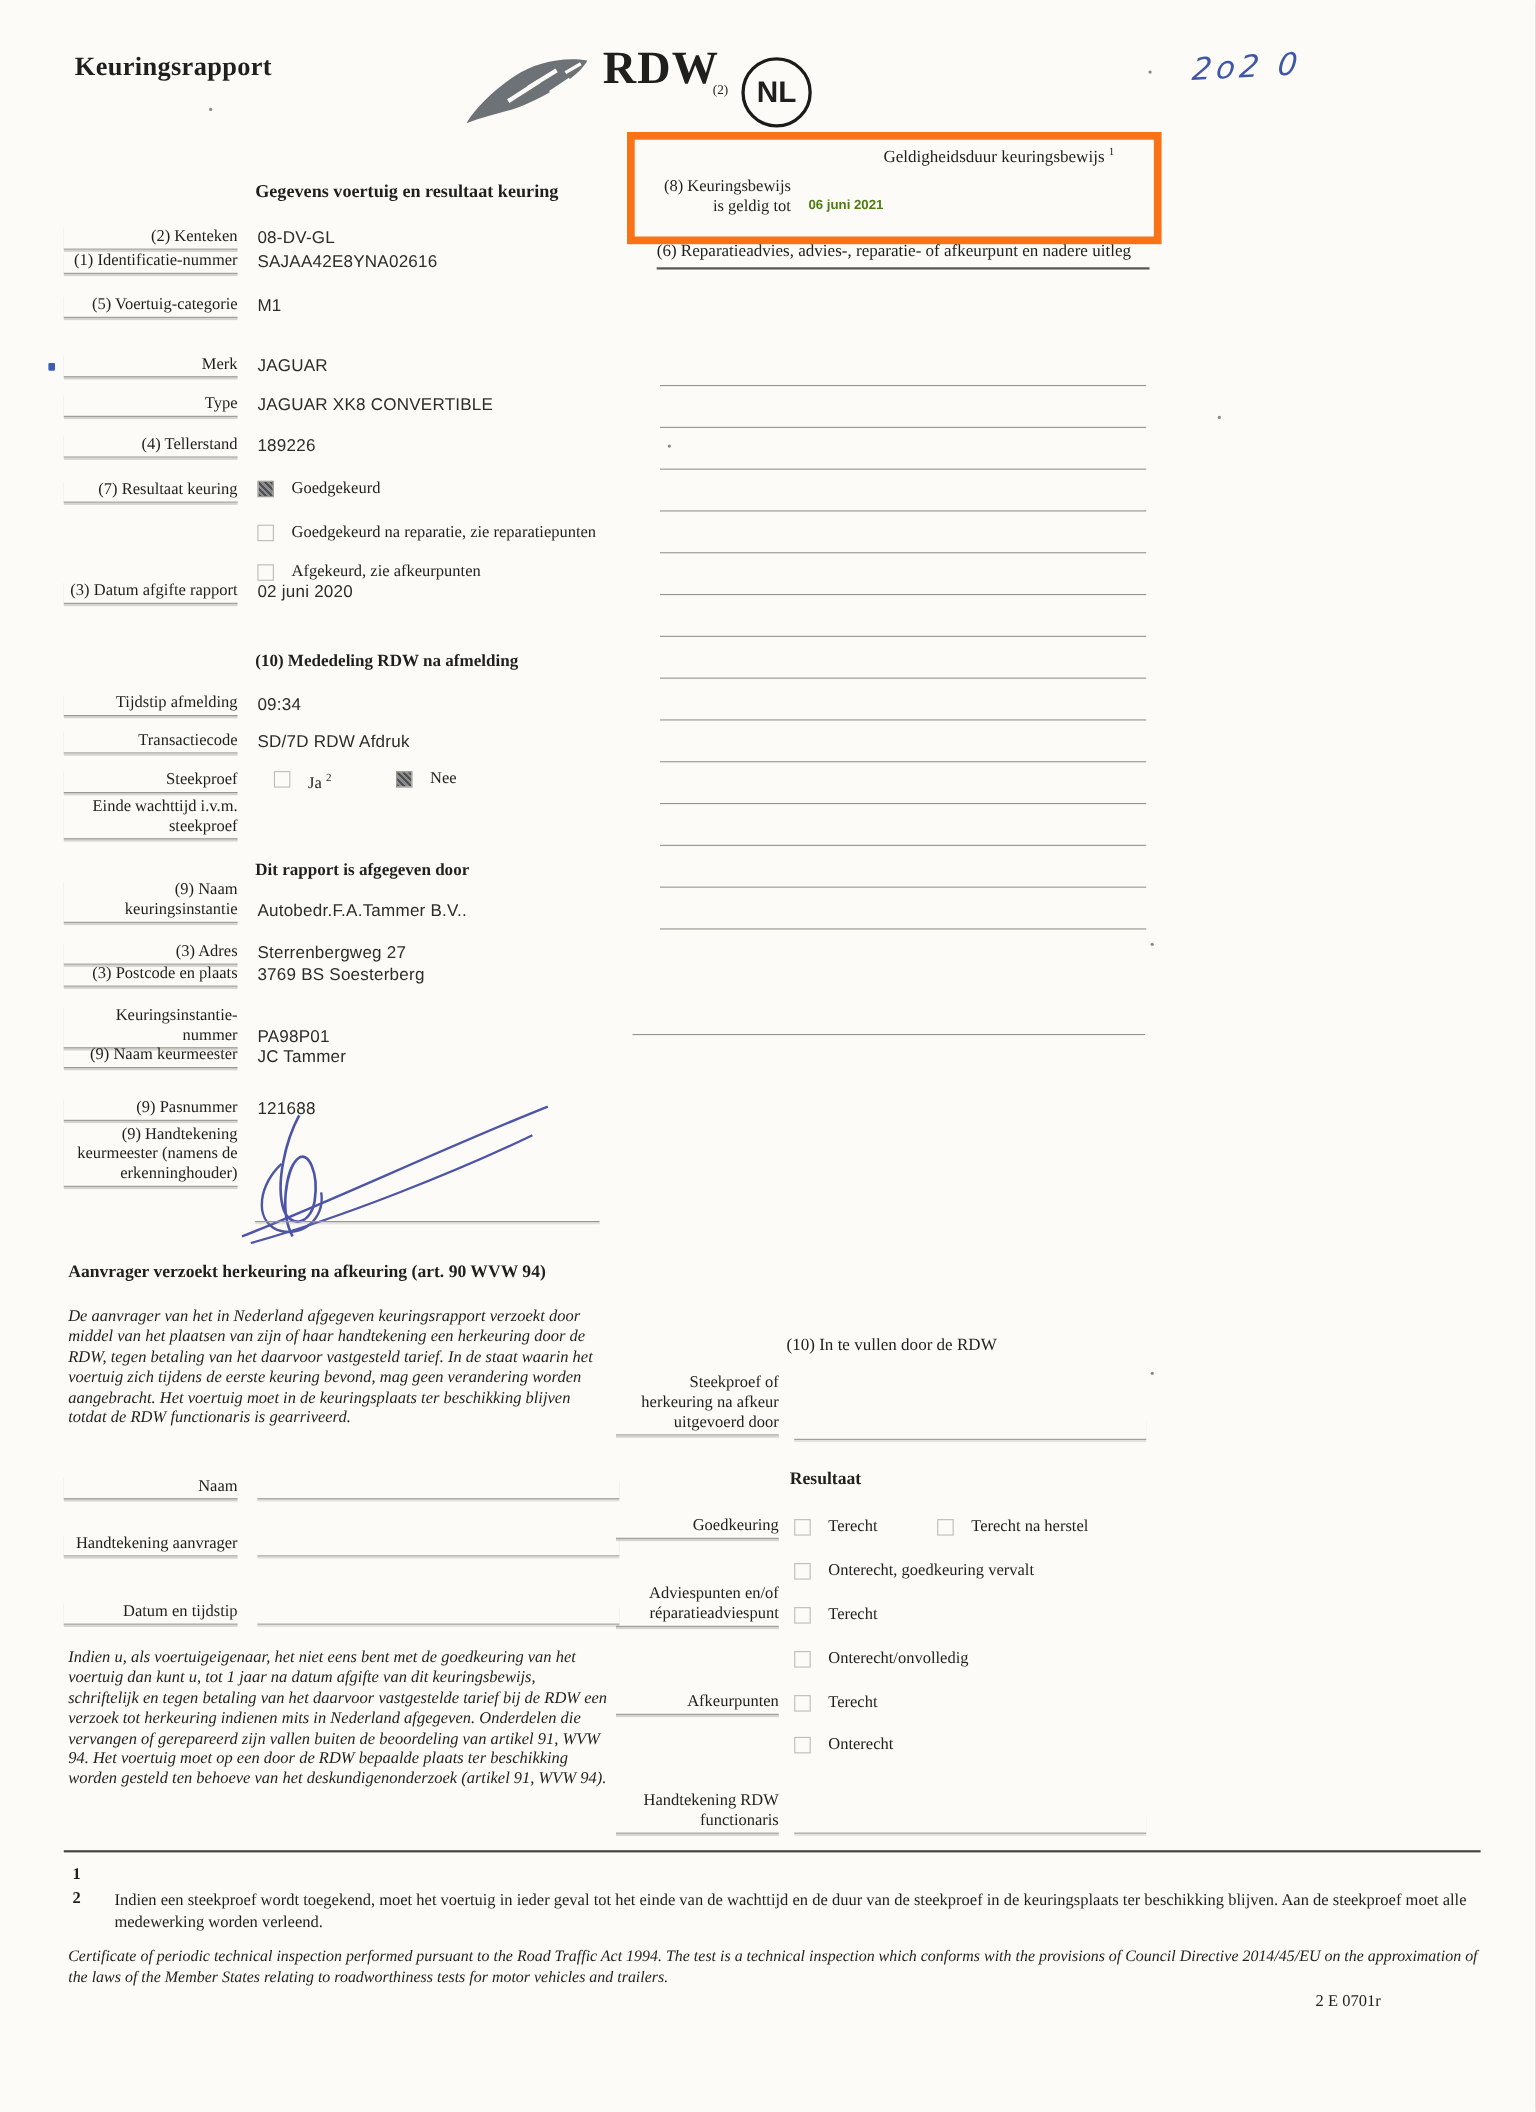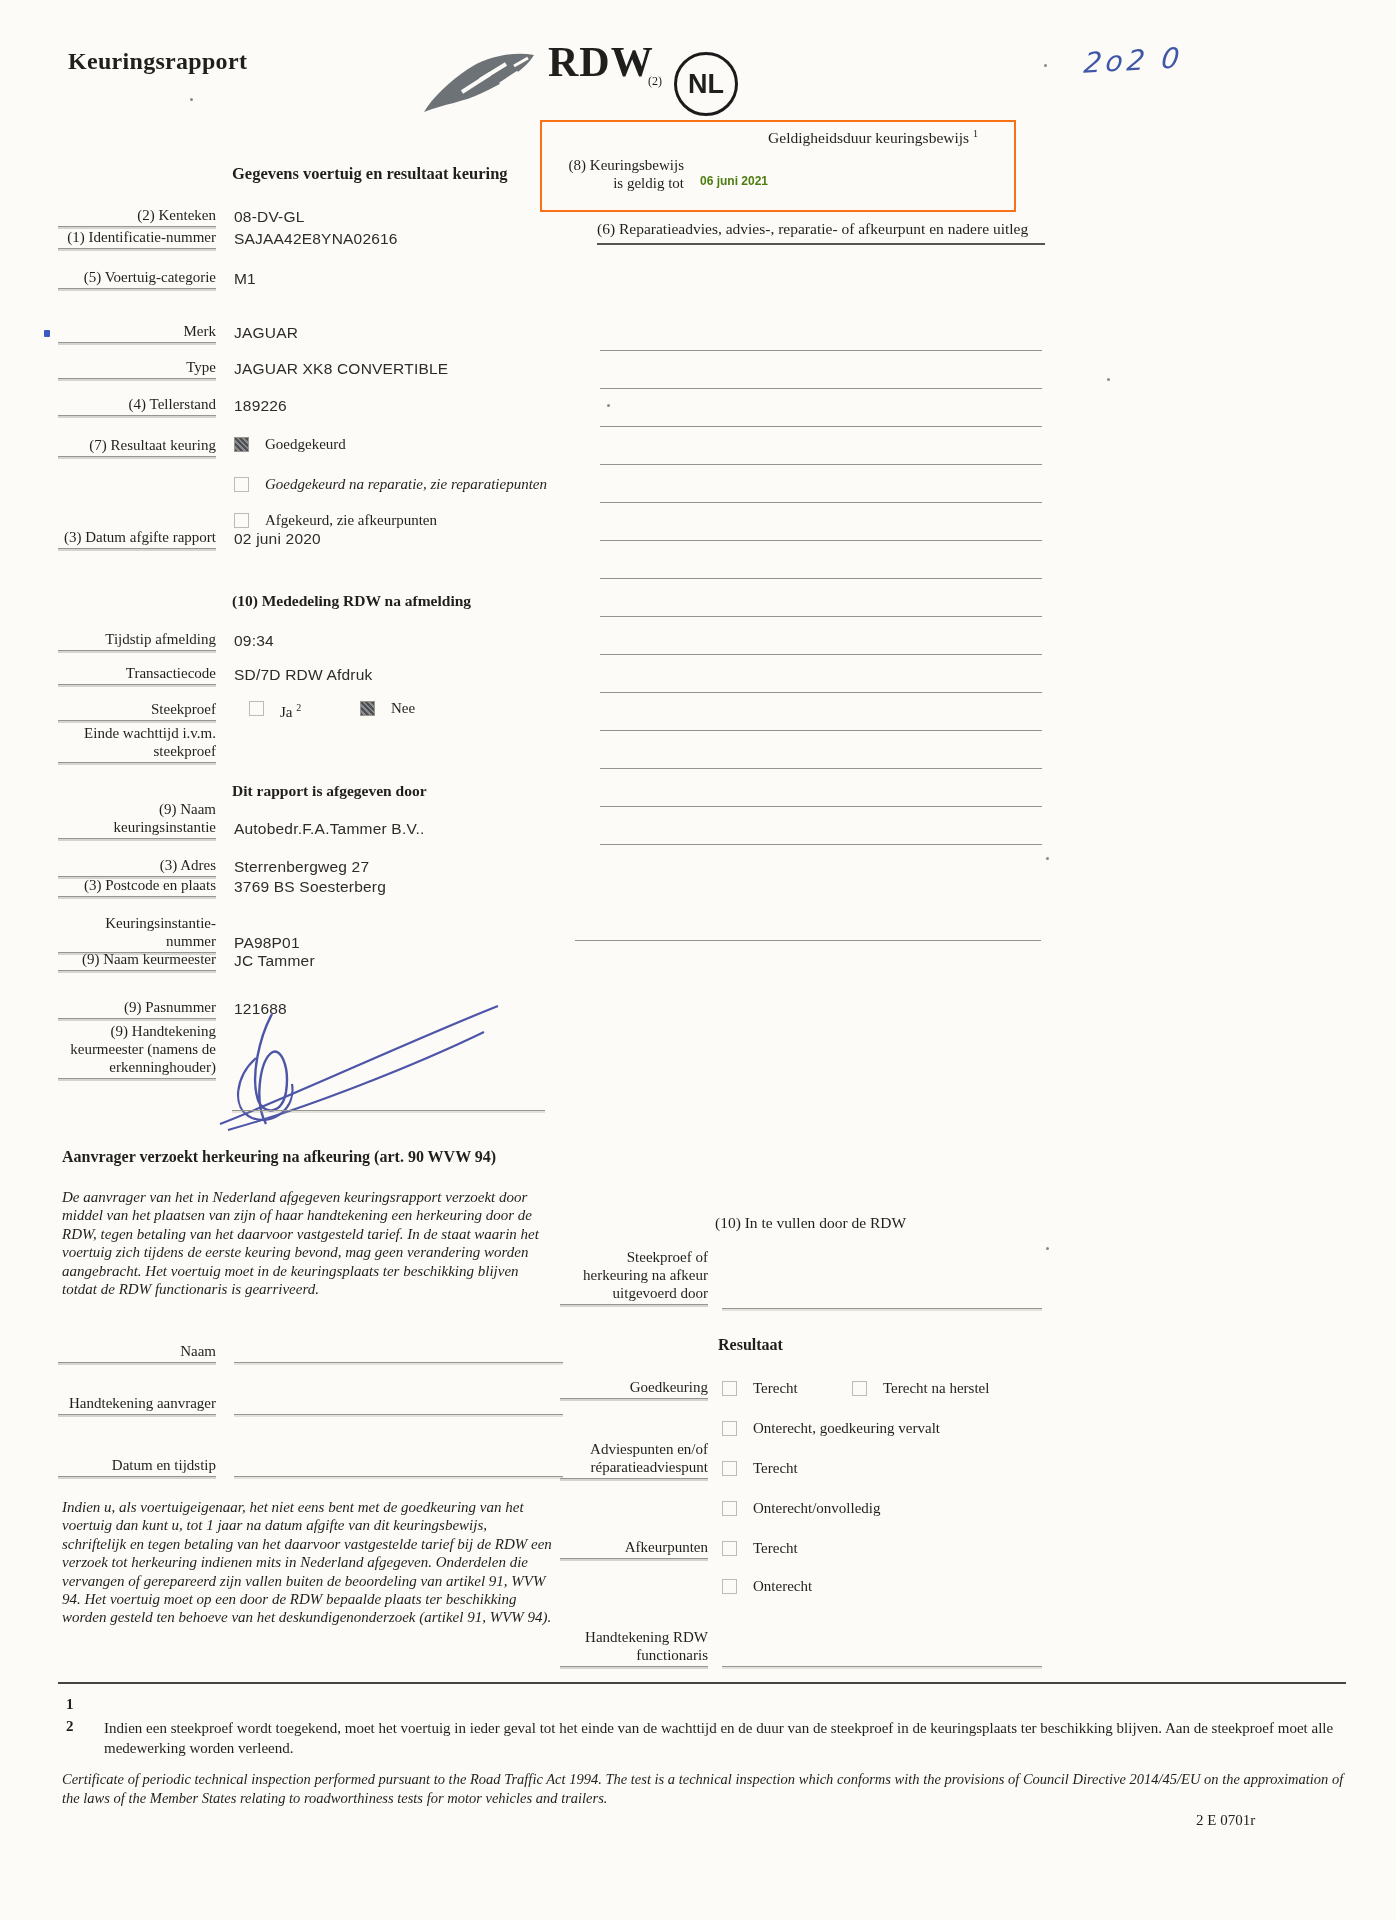--- a/index.html
+++ b/index.html
@@ -86,21 +86,21 @@
     <span class="lbl">(4) Tellerstand</span>
     <span class="val">189226</span>
   </div>
 
   <div class="abs lbl" style="left:58px;top:436px;width:158px;">(7) Resultaat keuring</div>
 
   <div class="abs chkrow" style="left:234px;top:436px;">
     <span class="chk filled"></span>
     <span>Goedgekeurd</span>
   </div>
-  <div class="abs chkrow" style="left:234px;top:476px;font-style:italic;">
+  <div class="abs chkrow" style="left:234px;top:476px;">
     <span class="chk"></span>
     <span>Goedgekeurd na reparatie, zie reparatiepunten</span>
   </div>
   <div class="abs chkrow" style="left:234px;top:512px;">
     <span class="chk"></span>
     <span>Afgekeurd, zie afkeurpunten</span>
   </div>
 
   <div class="abs lrow" style="left:58px;top:528px;">
     <span class="lbl">(3) Datum afgifte rapport</span>
@@ -189,21 +189,21 @@
     <span class="blank-line" style="height:17px;"></span>
   </div>
 
   <div class="abs lrow" style="left:58px;top:1456px;">
     <span class="lbl">Datum en tijdstip</span>
     <span class="blank-line" style="height:17px;"></span>
   </div>
 
   <div class="abs ital" style="left:62px;top:1498px;width:492px;">Indien u, als voertuigeigenaar, het niet eens bent met de goedkeuring van het voertuig dan kunt u, tot 1 jaar na datum afgifte van dit keuringsbewijs, schriftelijk en tegen betaling van het daarvoor vastgestelde tarief bij de RDW een verzoek tot herkeuring indienen mits in Nederland afgegeven. Onderdelen die vervangen of gerepareerd zijn vallen buiten de beoordeling van artikel 91, WVW 94. Het voertuig moet op een door de RDW bepaalde plaats ter beschikking worden gesteld ten behoeve van het deskundigenonderzoek (artikel 91, WVW 94).</div>
 
-  <div class="abs" style="left:540px;top:120px;width:472px;height:88px;border:2px solid #f97316;">
+  <div class="abs" style="left:570px;top:120px;width:472px;height:88px;border:7px solid #f97316;">
     <div style="position:absolute;right:36px;top:6px;font-size:15.5px;">
       <span>Geldigheidsduur keuringsbewijs</span> <sup>1</sup>
     </div>
     <div class="lbl-plain" style="position:absolute;left:8px;top:34px;width:122px;">(8) Keuringsbewijs is geldig tot</div>
     <div class="bval" style="position:absolute;left:158px;top:52px;">06 juni 2021</div>
   </div>
 
   <div class="abs" style="left:597px;top:220px;width:448px;font-size:15.5px;border-bottom:2px solid #55554f;padding-bottom:5px;">(6) Reparatieadvies, advies-, reparatie- of afkeurpunt en nadere uitleg</div>
 
 

